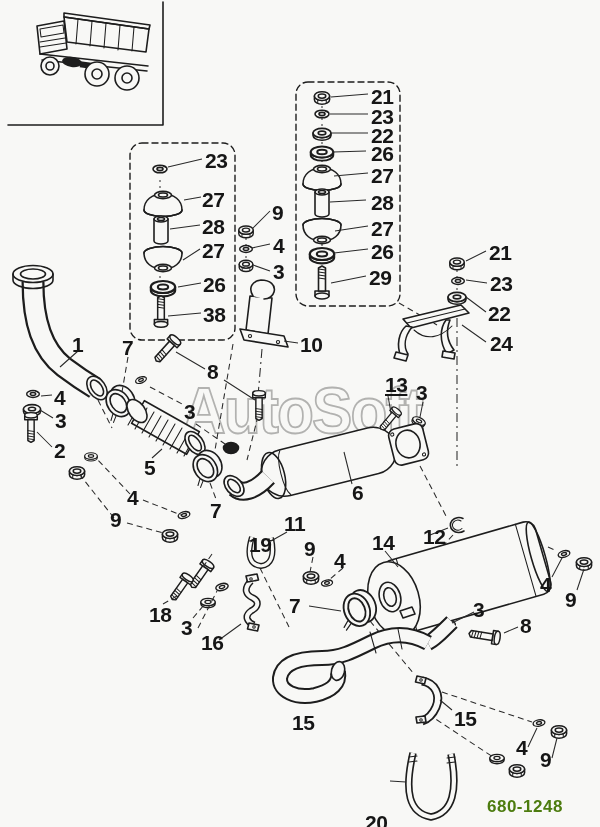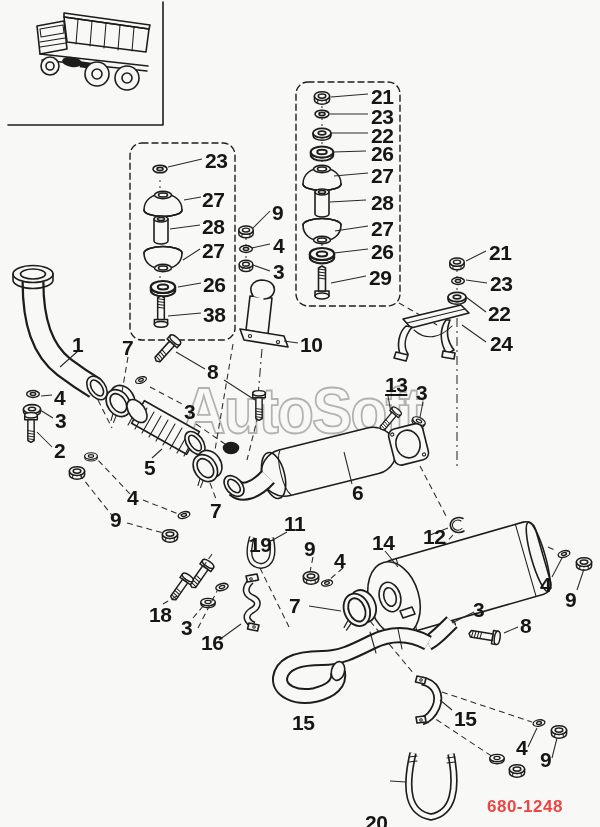--- a/index.html
+++ b/index.html
@@ -13,21 +13,21 @@
   .ld{stroke:#2a2a2a;stroke-width:1.05;fill:none;}
   .dsh{stroke-dasharray:6 4;}
   .ddot{stroke-dasharray:9 4 2 4;}
   .ctr{stroke-dasharray:2 4;stroke-width:1;}
   .callout{position:absolute;font-size:21px;line-height:1;font-weight:700;color:#161616;
            letter-spacing:-0.5px;white-space:nowrap;}
   .code{position:absolute;top:31px;right:40px;color:#0c0c0c;}
   .code-major{font-size:29px;font-weight:700;}
   .code-minor{font-size:19px;font-weight:700;}
   .drawno{position:absolute;left:487px;top:797px;font-size:17px;font-weight:700;
-          color:#ef4444;letter-spacing:0.5px;}
+          color:#4d7c0f;letter-spacing:0.5px;}
   .wm{font-size:64px;font-weight:700;fill:none;stroke:#b2b2b0;stroke-width:1.8;letter-spacing:-2px;}
 </style>
 </head>
 <body>
 
 <div class="stage">
 
 <svg width="600" height="827" viewBox="0 0 600 827">
   <defs>
     <symbol id="nut" overflow="visible">

